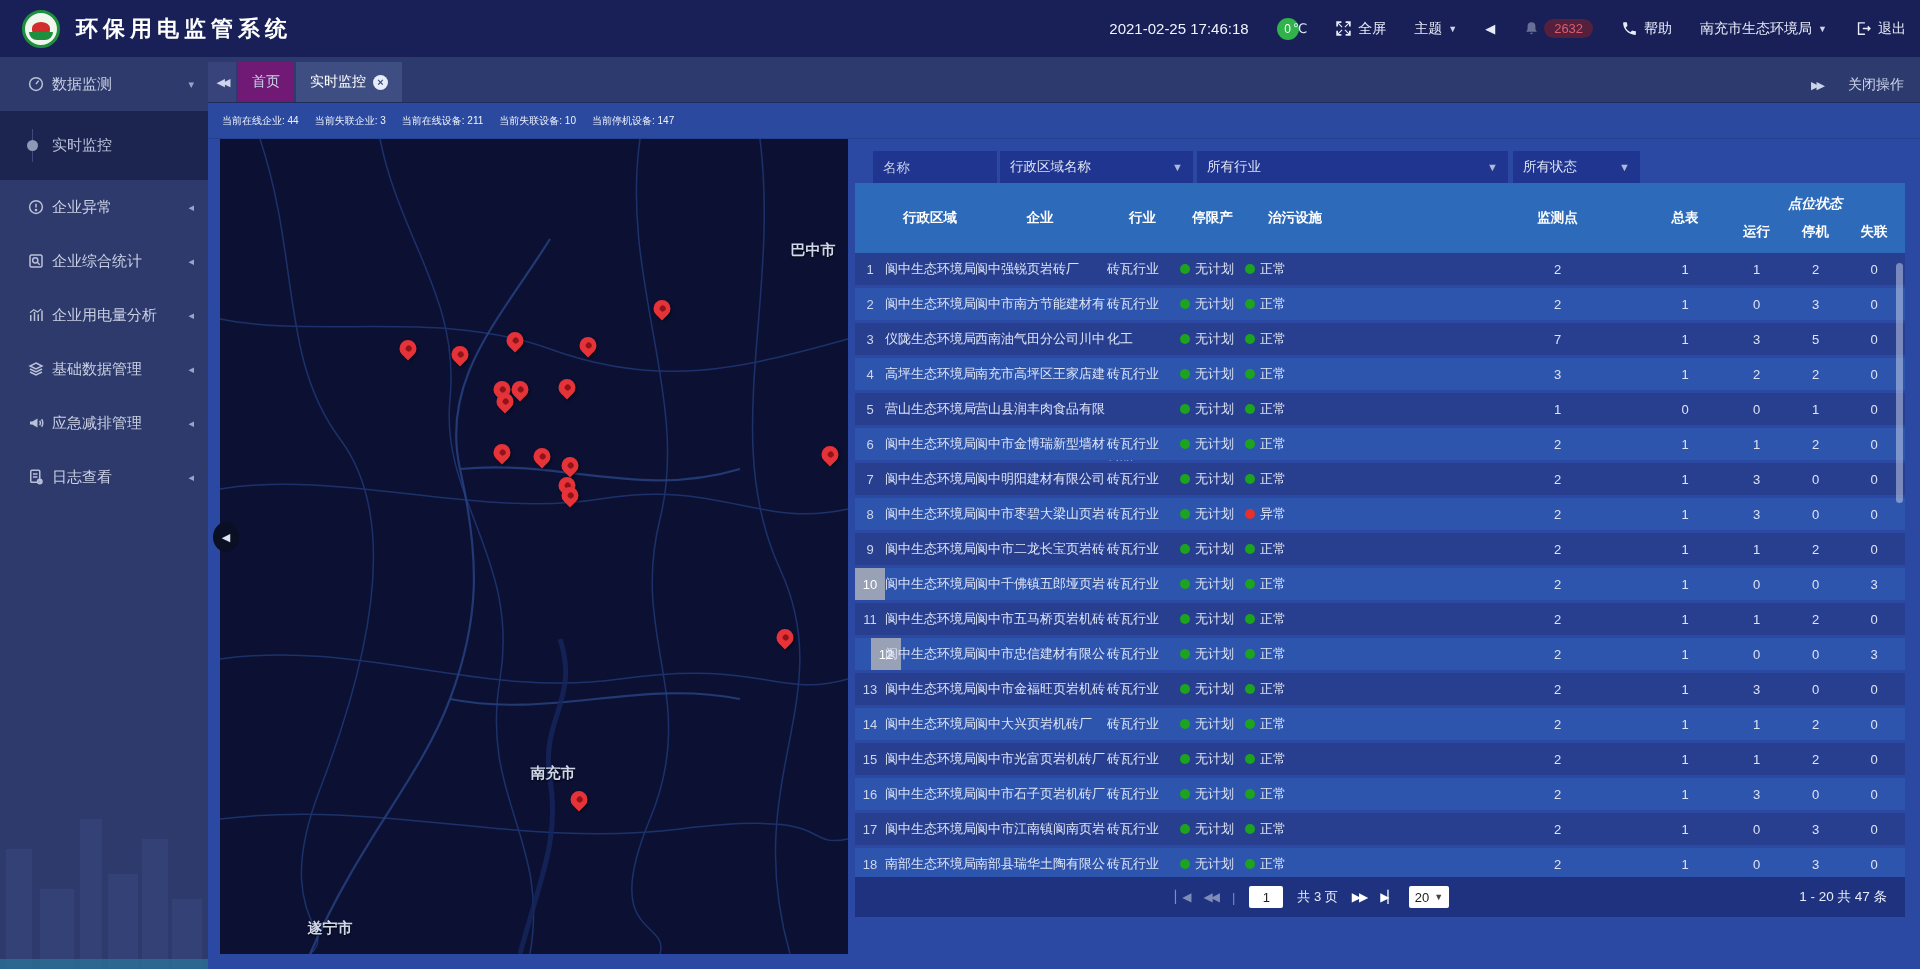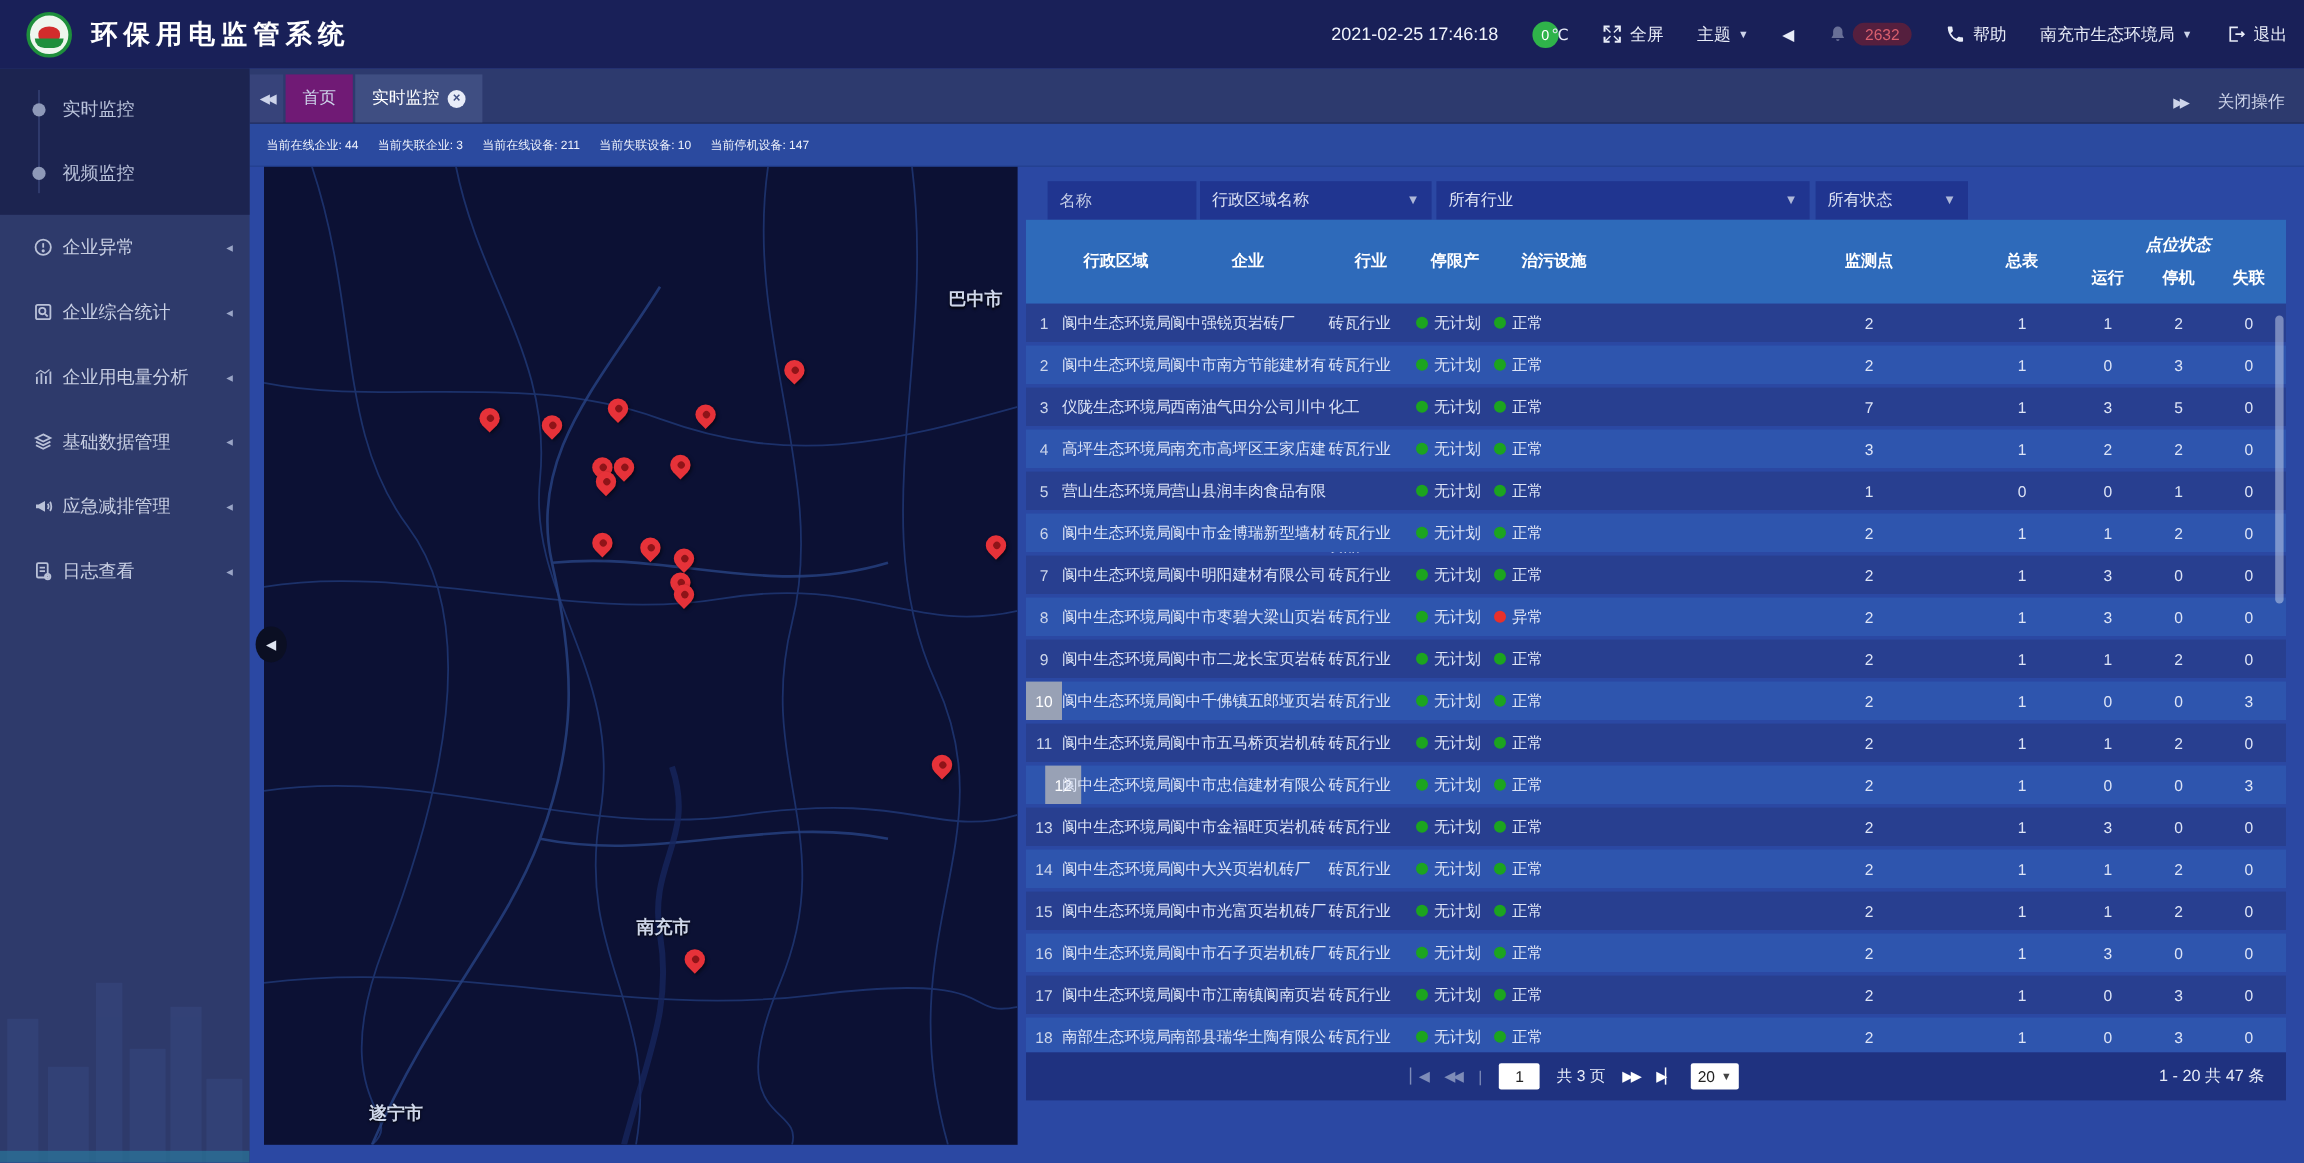--- a/index.html
+++ b/index.html
@@ -164,29 +164,33 @@
             <path d="M14 4H5v16h9"></path>
             <path d="M11 12h10M18 9l3 3-3 3"></path>
           </svg>
         <span>退出</span>
       </span>
     </div>
   </header>
 
   <aside id="sidebar">
     <div id="menu">
+        <div class="menu-group">
+          <span class="gicon"><svg viewBox="0 0 24 24" fill="none" stroke="#c9d0e4" stroke-width="2">
+              <circle cx="12" cy="12" r="8.5"></circle>
+              <path d="M12 12l3.5-4.5"></path>
+            </svg></span>
+          <span>数据监测</span>
+          <span class="arrow">▾</span>
+        </div>
         <div id="submenu">
           <div class="vline"></div>
           <div class="submenu-item">
             <span class="dot"></span>
             <span>实时监控</span>
-          </div>
-          <div class="submenu-item">
-            <span class="dot"></span>
-            <span>视频监控</span>
           </div>
         </div>
         <div class="menu-group">
           <span class="gicon"><svg viewBox="0 0 24 24" fill="none" stroke="#c9d0e4" stroke-width="2">
               <circle cx="12" cy="12" r="8.5"></circle>
               <path d="M12 7.5v5"></path>
               <circle cx="12" cy="16" r="0.8" fill="#c9d0e4"></circle>
             </svg></span>
           <span>企业异常</span>
           <span class="arrow">◂</span>

